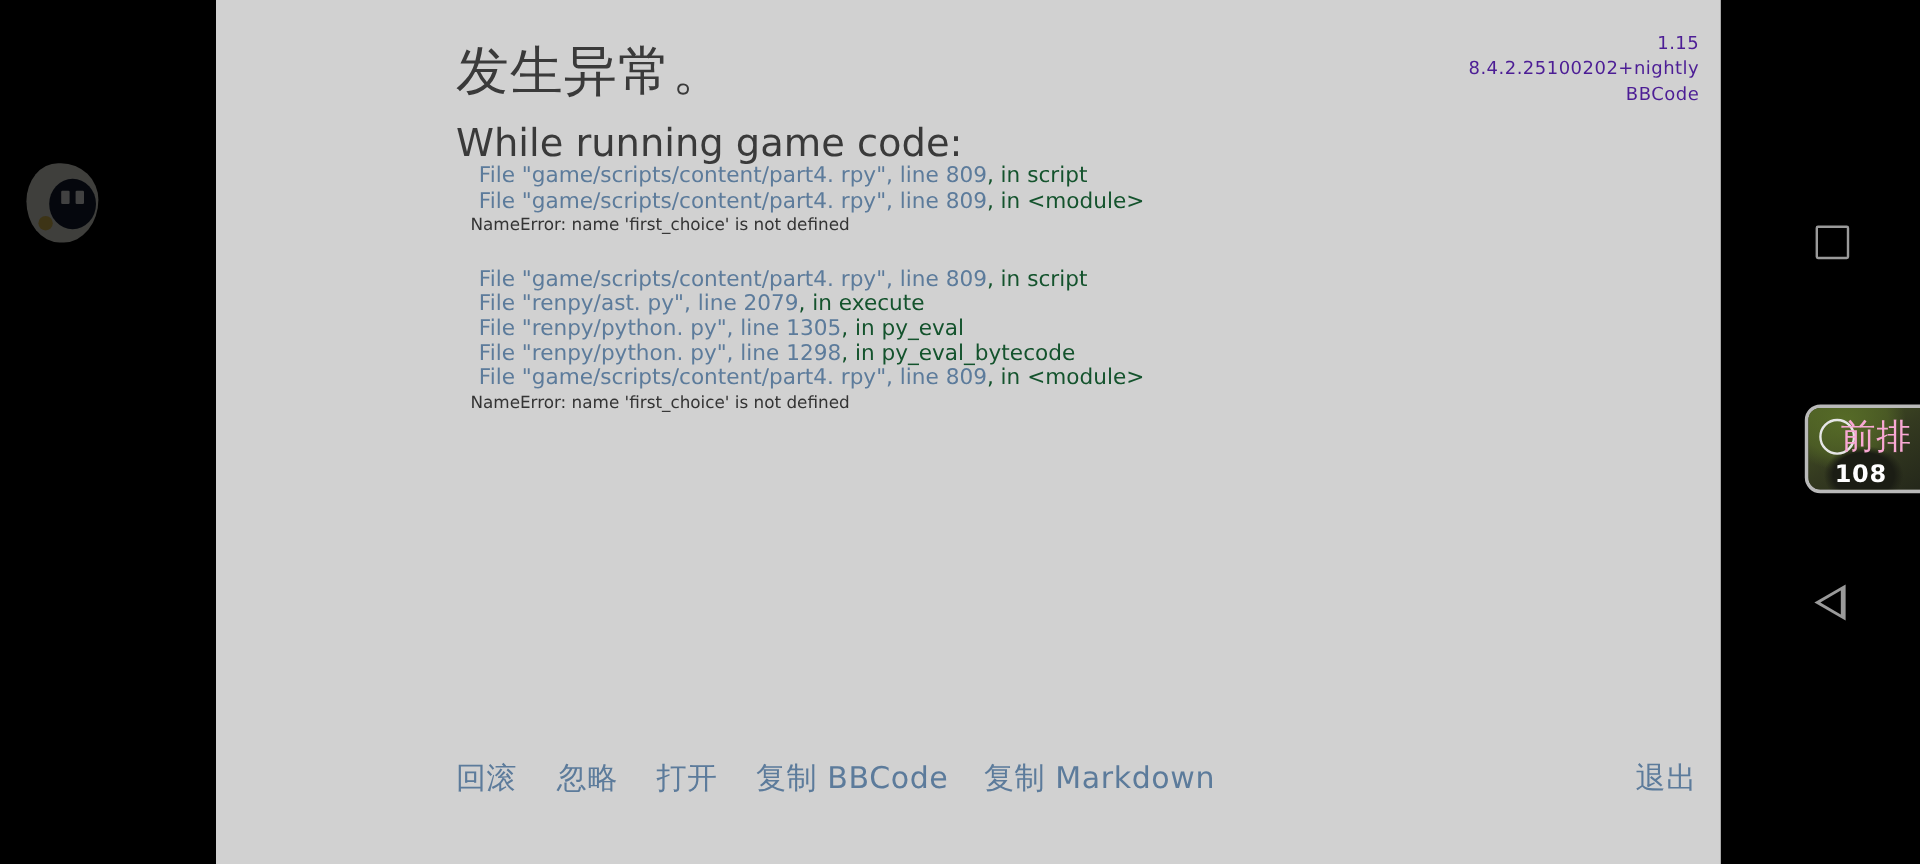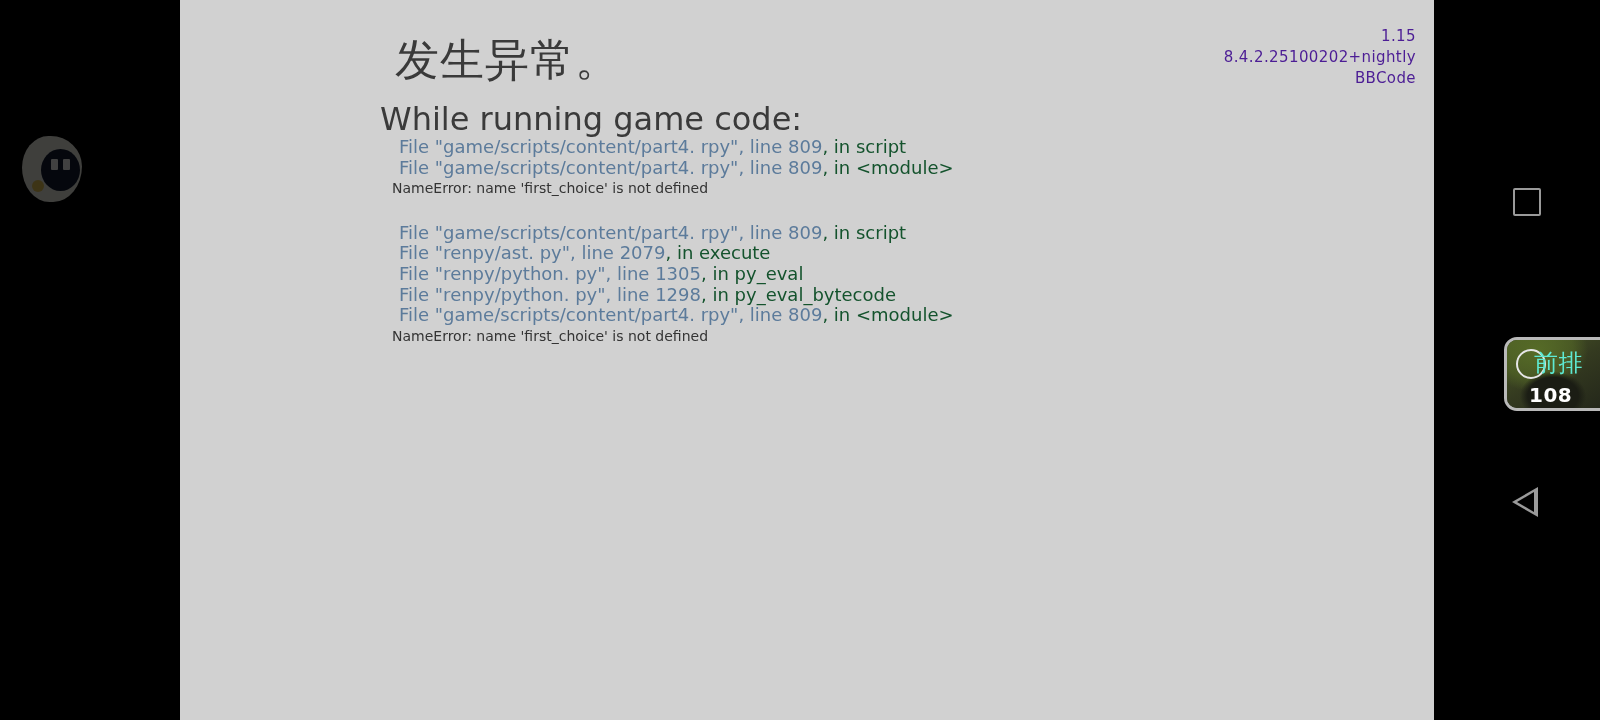--- a/index.html
+++ b/index.html
@@ -40,21 +40,20 @@
 
   #title {
     position:absolute;
     left:200px; top:34px;
     font-size:44px;
     line-height:52px;
     color:#3a3a3a;
     font-weight:400;
     letter-spacing:1px;
     white-space:nowrap;
-    margin-left:15px;
   }
 
   #body-area {
     position:absolute;
     left:200px; top:104px;
     right:20px;
   }
 
   .section { margin-bottom:24px; }
   .section-heading {
@@ -188,23 +187,23 @@
   #fw-circle {
     position:absolute;
     left:9px; top:9px;
     width:30px; height:30px;
     border:2.5px solid #e6e6e6;
     border-radius:50%;
   }
   #fw-label {
     position:absolute;
     left:27px; top:9px;
-    font-size:24px;
+    font-size:29px;
     line-height:28px;
-    color:#5eead4;
+    color:#f9a8d4;
     white-space:nowrap;
     letter-spacing:0.5px;
   }
   #fw-count {
     position:absolute;
     left:22px; top:40px;
     font-size:20px;
     line-height:30px;
     font-weight:bold;
     color:#ffffff;
@@ -249,20 +248,28 @@
           <div class="tb-line"><span>File "game/scripts/content/part4. rpy", line 809</span><span class="plain">, in script</span></div>
           <div class="tb-line"><span>File "renpy/ast. py", line 2079</span><span class="plain">, in execute</span></div>
           <div class="tb-line"><span>File "renpy/python. py", line 1305</span><span class="plain">, in py_eval</span></div>
           <div class="tb-line"><span>File "renpy/python. py", line 1298</span><span class="plain">, in py_eval_bytecode</span></div>
           <div class="tb-line"><span>File "game/scripts/content/part4. rpy", line 809</span><span class="plain">, in &lt;module&gt;</span></div>
           <div class="err-line">NameError: name 'first_choice' is not defined</div>
         </div>
 
       </div>
 
+      <div id="actions">
+        <button class="btn" style="left:0px;">回滚</button>
+        <button class="btn" style="left:84px;">忽略</button>
+        <button class="btn" style="left:167px;">打开</button>
+        <button class="btn" style="left:250px;">复制 BBCode</button>
+        <button class="btn" style="left:440px;">复制 Markdown</button>
+        <button class="btn" id="btn-quit">退出</button>
+      </div>
 
     </div>
   </div>
 
   <div id="nav-recents"></div>
   <div id="nav-back"></div>
 
   <div id="float-widget">
     <div id="fw-photo"></div>
     <div id="fw-circle"></div>

